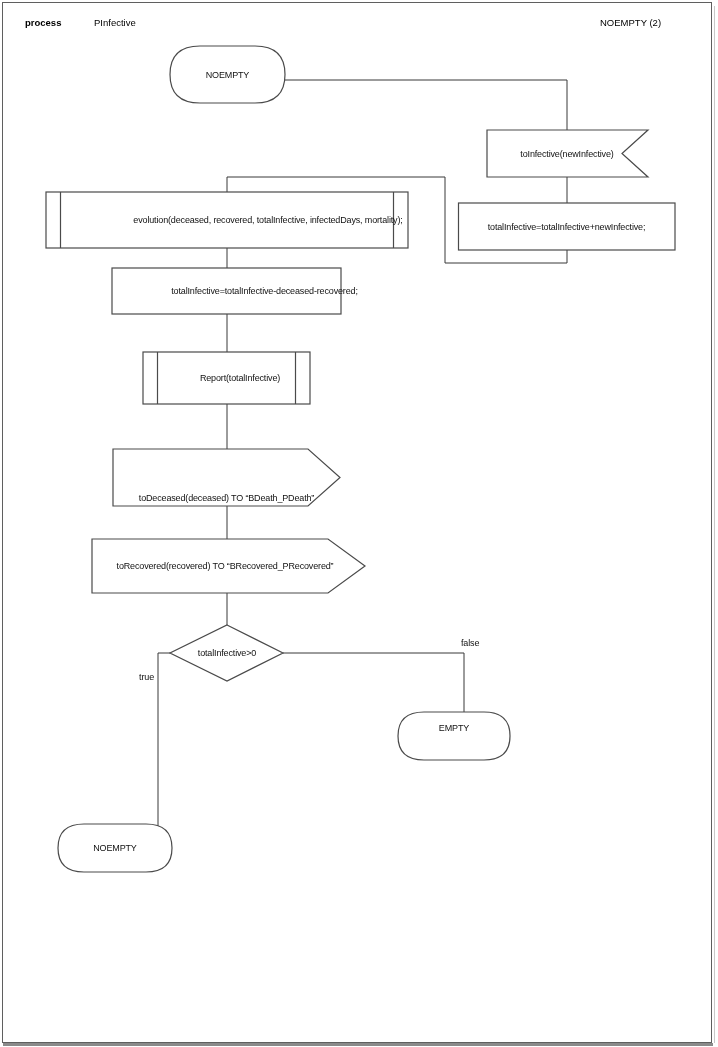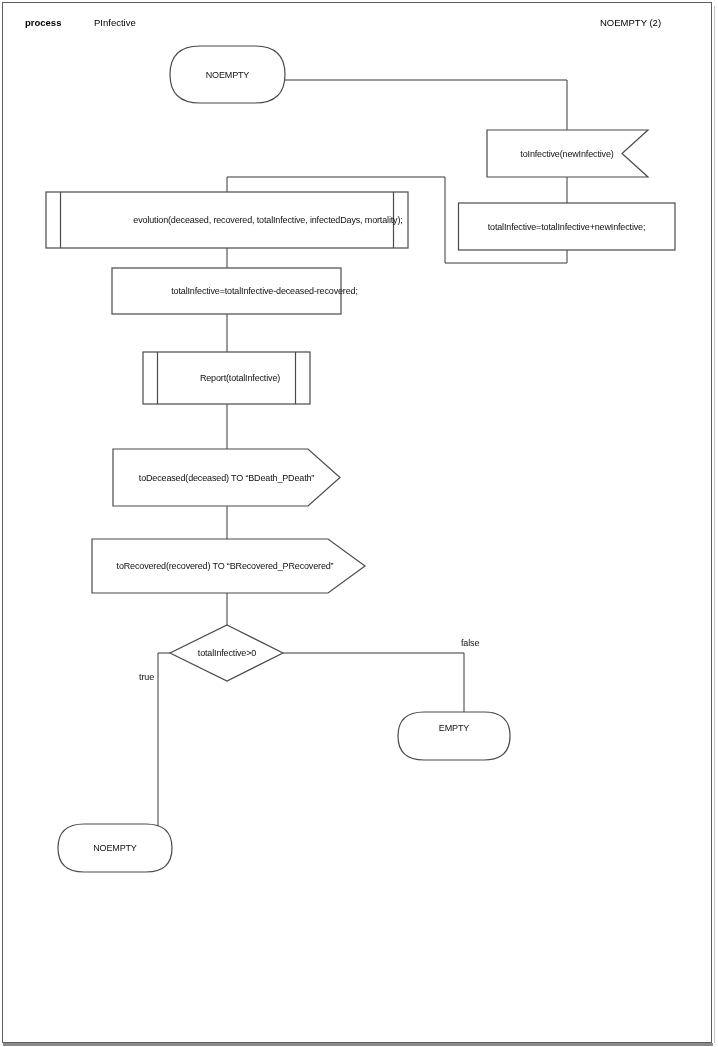--- a/index.html
+++ b/index.html
@@ -83,21 +83,21 @@
   <div class="hdr bold" style="left:25px;top:16px;">process</div>
   <div class="hdr" style="left:94px;top:16px;">PInfective</div>
   <div class="hdr" style="left:600px;top:16px;width:106px;text-align:left;">NOEMPTY (2)</div>
 
   <div class="lbl" style="left:170px;top:46px;width:115px;height:57px;">NOEMPTY</div>
   <div class="lbl" style="left:487px;top:130px;width:160px;height:47px;">toInfective(newInfective)</div>
   <div class="lbl" style="left:458px;top:203px;width:217px;height:47px;">totalInfective=totalInfective+newInfective;</div>
   <div class="lbl" style="left:60px;top:192px;width:334px;height:56px;padding-left:41px;">evolution(deceased, recovered, totalInfective, infectedDays, mortality);</div>
   <div class="lbl" style="left:112px;top:268px;width:229px;height:46px;margin-left:38px;">totalInfective=totalInfective-deceased-recovered;</div>
   <div class="lbl" style="left:157px;top:352px;width:166px;height:52px;">Report(totalInfective)</div>
-  <div class="lbl" style="left:113px;top:449px;width:227px;height:57px;">toDeceased(deceased) TO “BDeath_PDeath”</div>
+  <div class="lbl" style="left:113px;top:469px;width:227px;height:57px;">toDeceased(deceased) TO “BDeath_PDeath”</div>
   <div class="lbl" style="left:92px;top:539px;width:266px;height:54px;">toRecovered(recovered) TO “BRecovered_PRecovered”</div>
   <div class="lbl" style="left:170px;top:625px;width:114px;height:56px;">totalInfective&gt;0</div>
   <div class="lbl right" style="left:120px;top:670px;width:34px;height:13px;">true</div>
   <div class="lbl left" style="left:441px;top:636px;width:30px;height:13px;margin-left:20px;">false</div>
   <div class="lbl" style="left:398px;top:712px;width:112px;height:32px;">EMPTY</div>
   <div class="lbl" style="left:58px;top:824px;width:114px;height:48px;">NOEMPTY</div>
 
 </div>
 
 </body></html>

